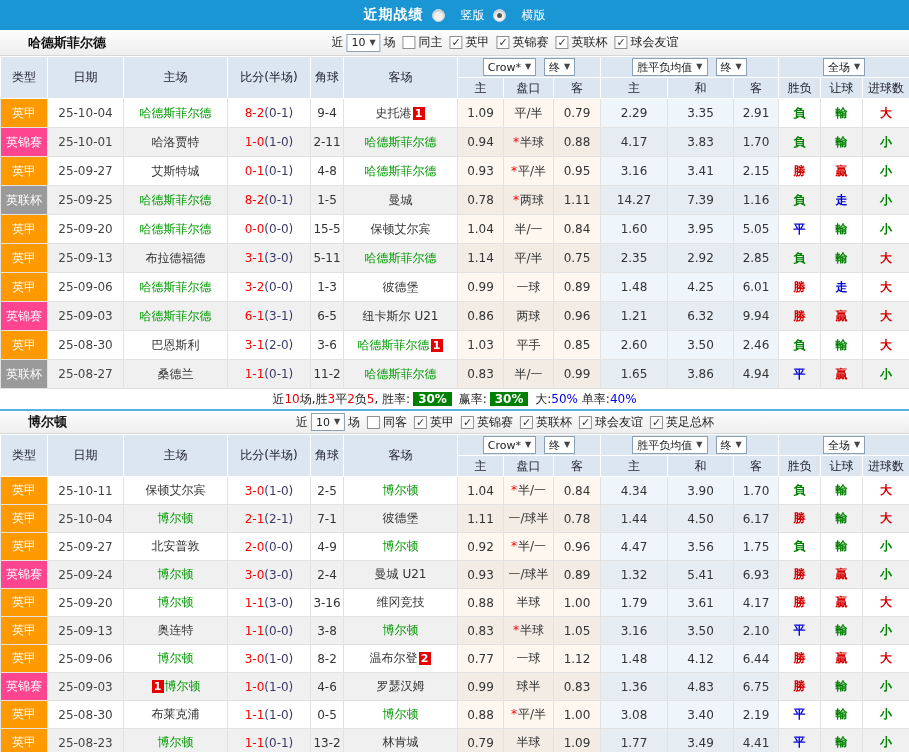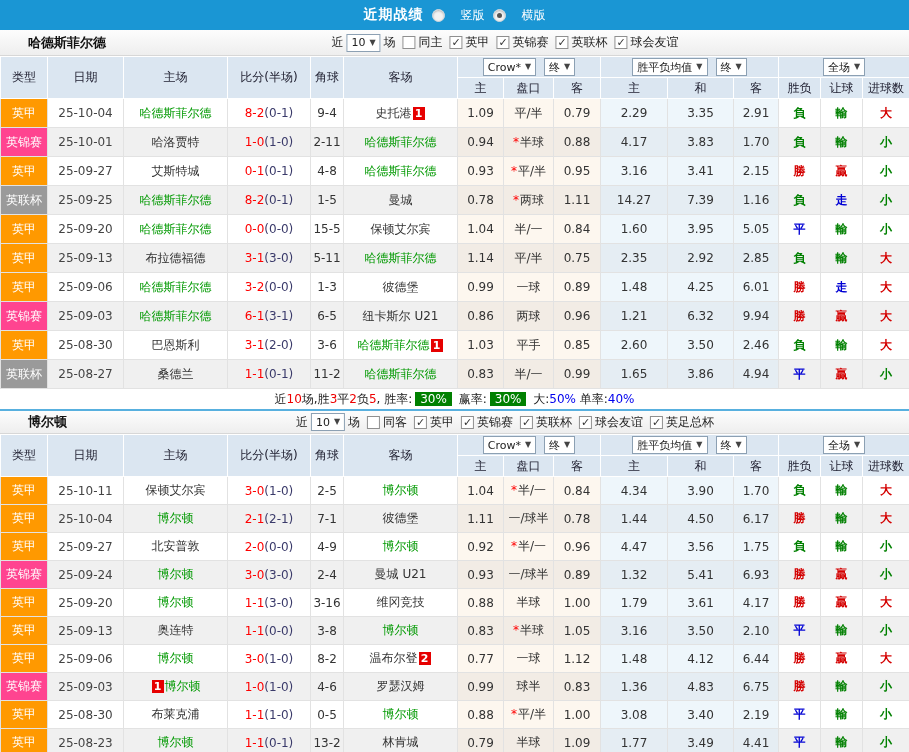--- a/index.html
+++ b/index.html
@@ -38,21 +38,21 @@
   td.c-date{color:#444;}
   .green{color:#009900;}
   .sc{color:#ff0000;}
   .hf{color:#3a3a6a;}
   .star{color:#ff0000;font-style:normal;margin-right:1px;}
   .badge{display:inline-block;min-width:12px;height:13px;line-height:13px;background:#e60000;color:#fff;font-size:11px;font-weight:bold;padding:0 1px;margin:0 1px;vertical-align:middle;}
   
   .summary{height:20px;display:flex;align-items:center;justify-content:center;font-size:12px;color:#222;white-space:pre;}
   .summary .red{color:#ee0000;}
   .summary .blue{color:#0000ee;}
-  .summary .box{background:#008000;color:#fff;font-weight:normal;padding:0 5px;margin:0 3px;}
+  .summary .box{background:#008000;color:#fff;font-weight:bold;padding:0 5px;margin:0 3px;}
 </style>
 </head>
 <body>
 
 <div class="topbar">
   <span class="title">近期战绩</span>
   <span class="radio-group">
     <span class="radio"></span>
     <span>竖版</span>
   </span>

